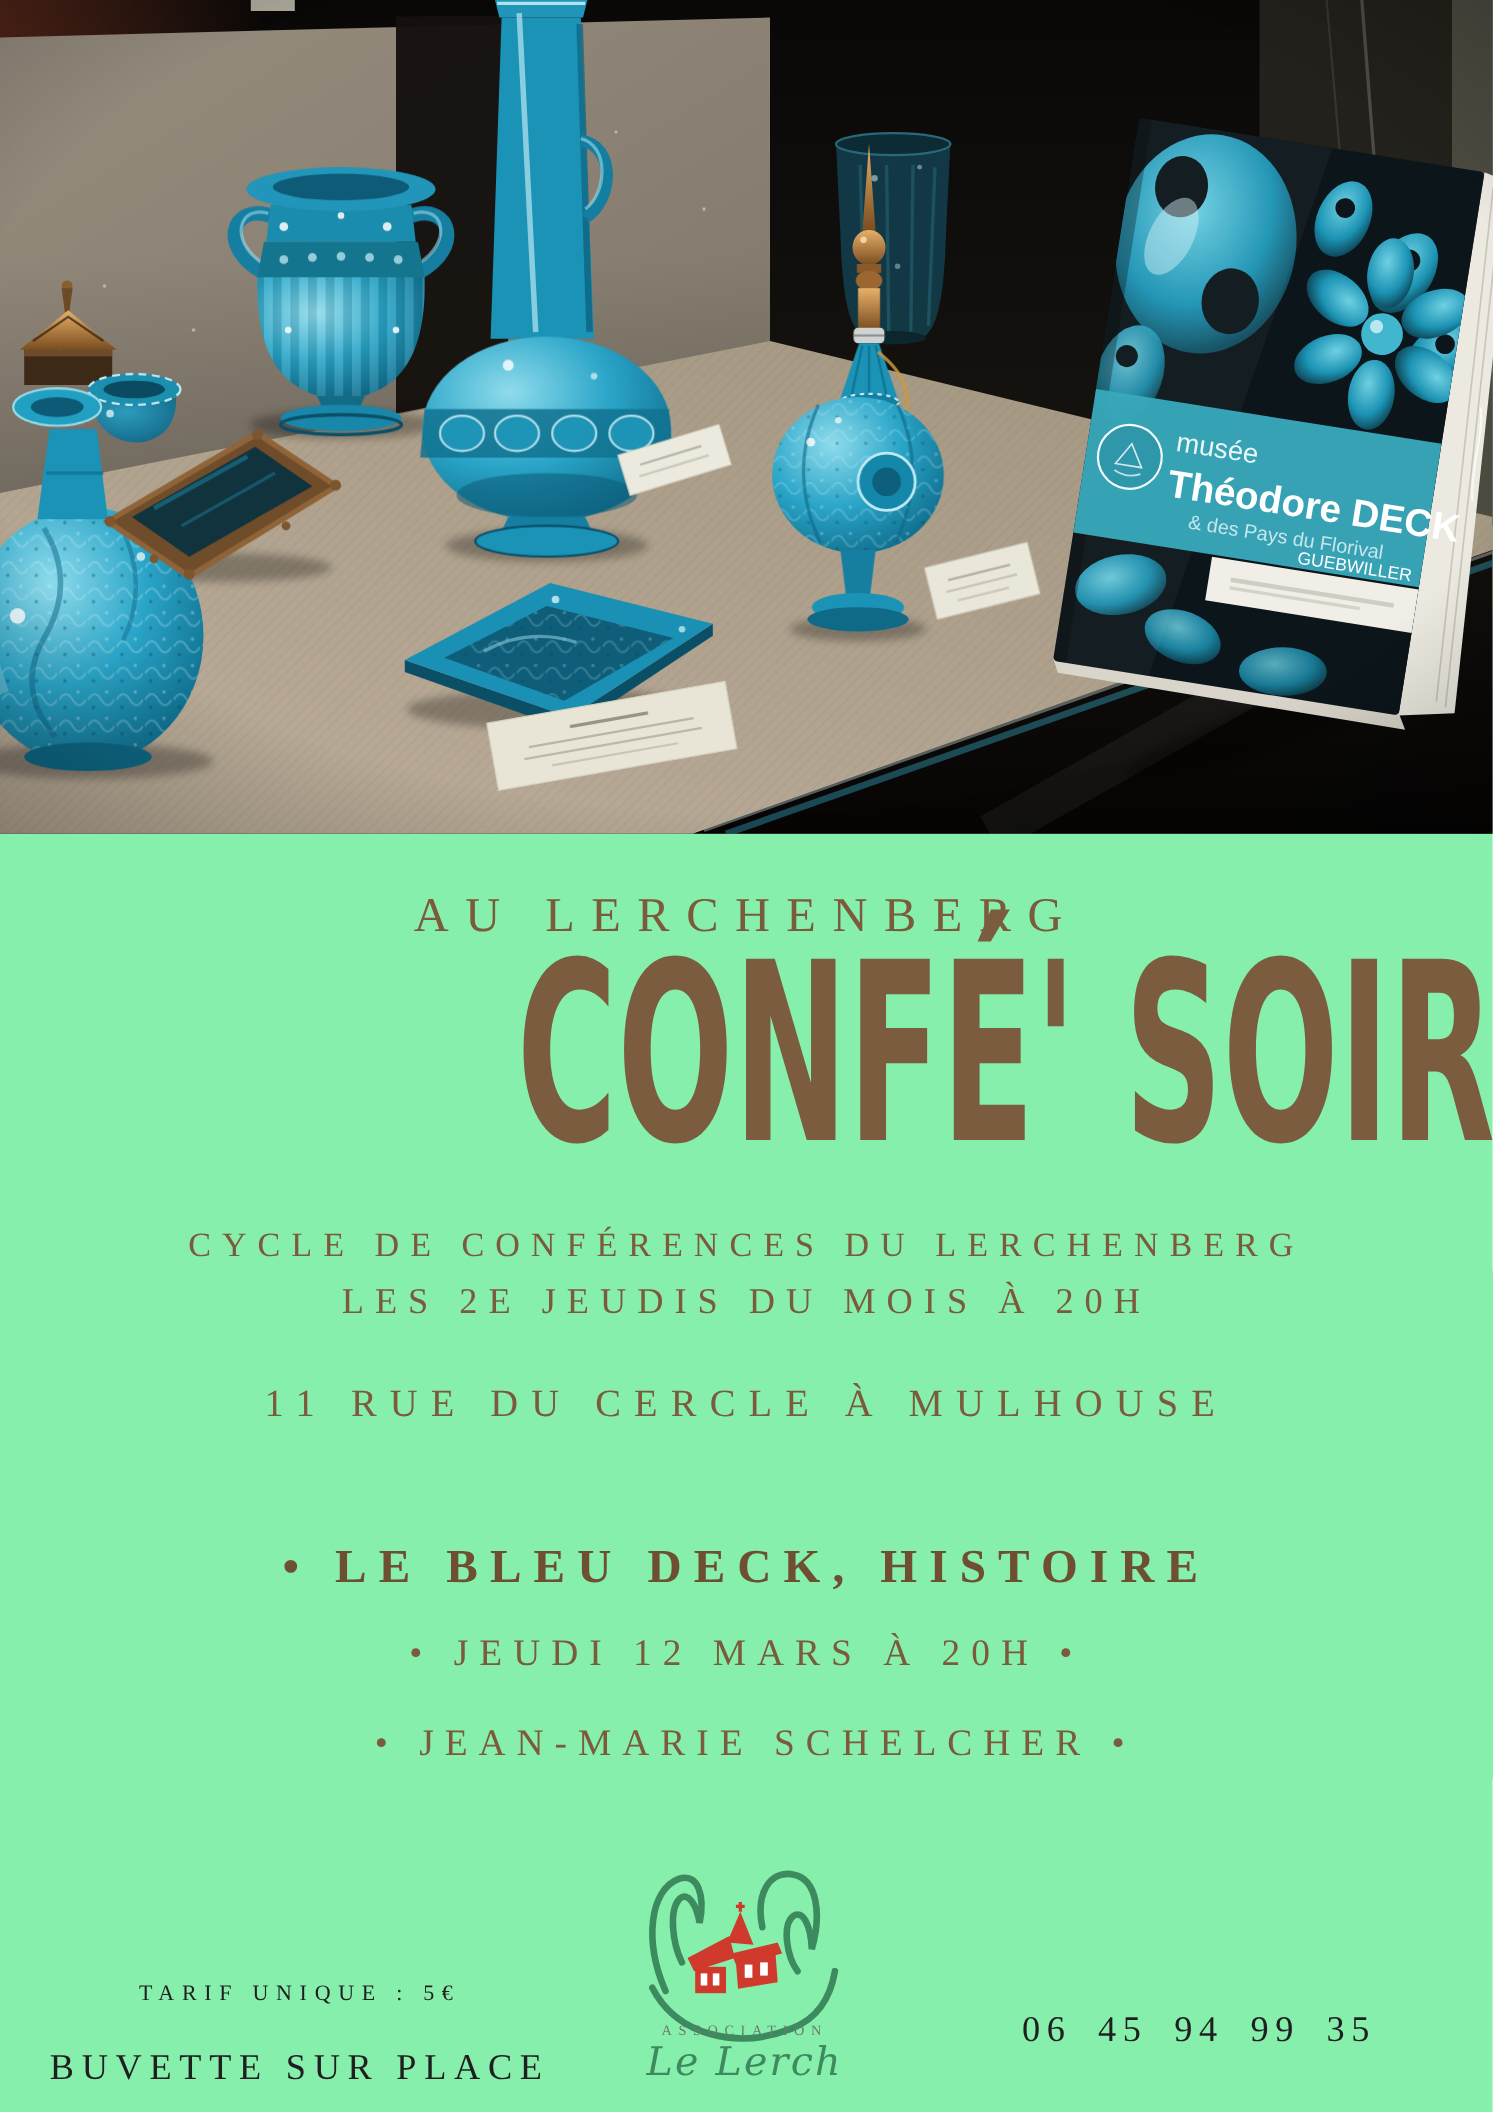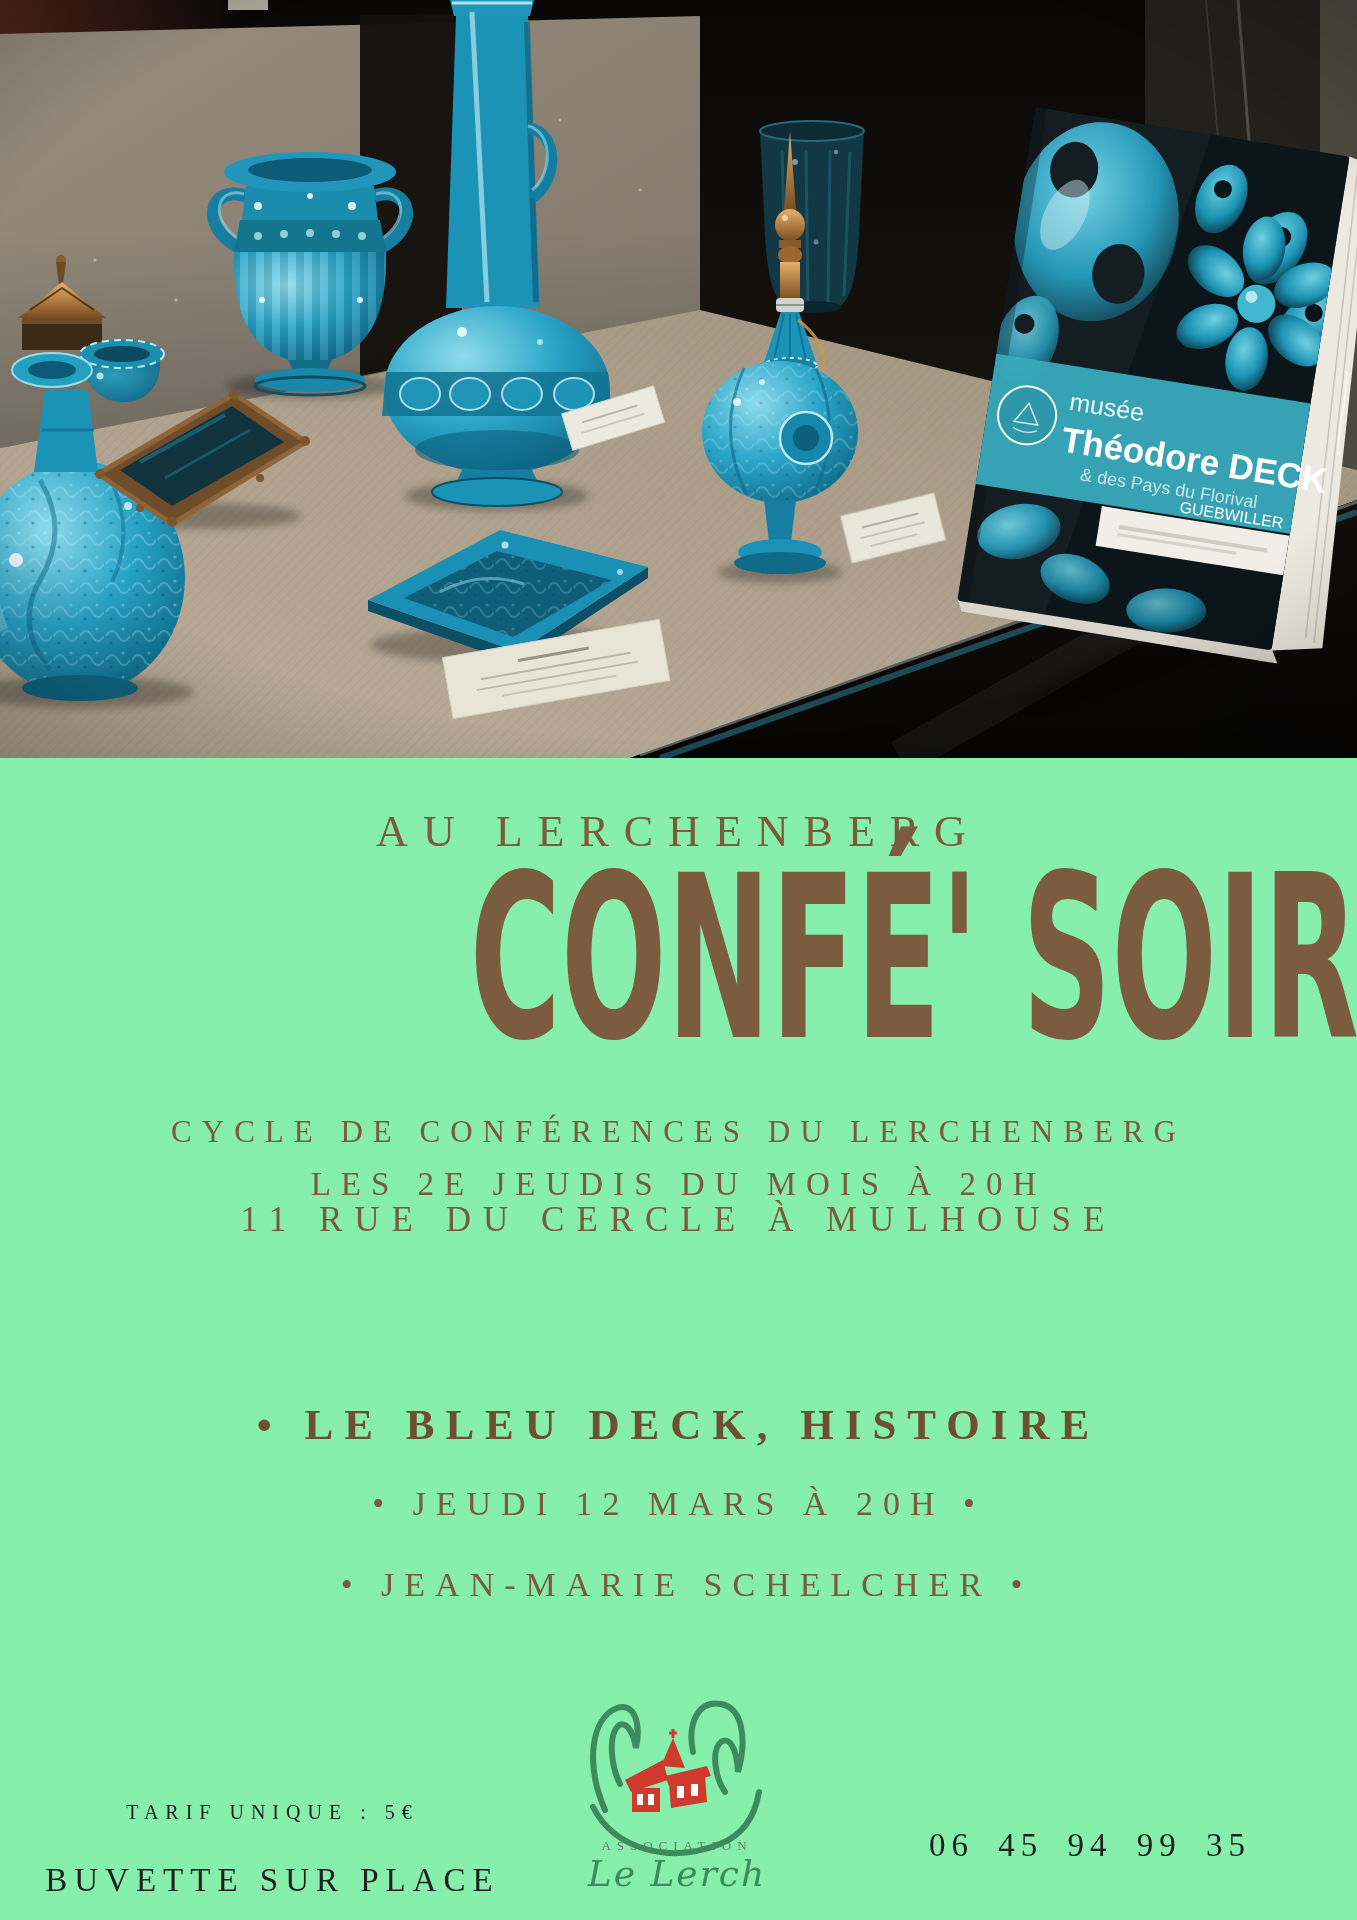--- a/index.html
+++ b/index.html
@@ -6,21 +6,21 @@
   .poster{position:relative;width:1357px;height:1920px;background:#86efac;overflow:hidden;
           font-family:"Liberation Serif","DejaVu Serif",serif;}
   .photo{position:absolute;top:0;left:0;width:1357px;height:758px;display:block;}
   .textline{position:absolute;left:0;right:0;text-align:center;white-space:nowrap;}
   .venue{top:806px;font-size:44px;letter-spacing:15px;color:var(--brown_text);}
   .bigtitle{top:846px;line-height:1;font-family:"DejaVu Sans","Liberation Sans",sans-serif;
             font-weight:700;font-size:226px;color:var(--brown_title);}
   .bigtitle .squeeze{display:inline-block;transform:scaleX(.55);transform-origin:50% 0;white-space:nowrap;}
   .sub1{top:1114px;font-size:31px;letter-spacing:10px;color:var(--brown_text);}
   .sub2{top:1166px;font-size:33px;letter-spacing:10px;color:var(--brown_text);}
-  .address{top:1200px;font-size:35px;letter-spacing:12px;color:var(--brown_text);text-align:center;}
+  .address{top:1256px;font-size:35px;letter-spacing:12px;color:var(--brown_text);text-align:center;}
   .evbold1{top:1400px;font-size:43px;font-weight:700;letter-spacing:11px;color:var(--brown_dark);}
   .evbold2{top:1456px;font-size:43px;font-weight:700;letter-spacing:11px;color:var(--brown_dark);}
   .evdate{top:1485px;font-size:34px;letter-spacing:10px;color:var(--brown_text);}
   .evspeaker{top:1566px;font-size:34px;letter-spacing:10px;color:var(--brown_text);padding-left:16px;}
   .footL{position:absolute;left:0;width:545px;text-align:center;white-space:nowrap;color:var(--text_black);}
   .price{top:1783px;font-size:20px;letter-spacing:7px;margin-top:18px;}
   .buvette{top:1862px;font-size:33px;letter-spacing:7px;}
   .footR{position:absolute;left:860px;width:460px;text-align:center;white-space:nowrap;color:var(--text_black);}
   .info{top:1783px;font-size:31px;letter-spacing:8px;}
   .phone{top:1827px;font-size:33px;letter-spacing:6px;word-spacing:10px;}

